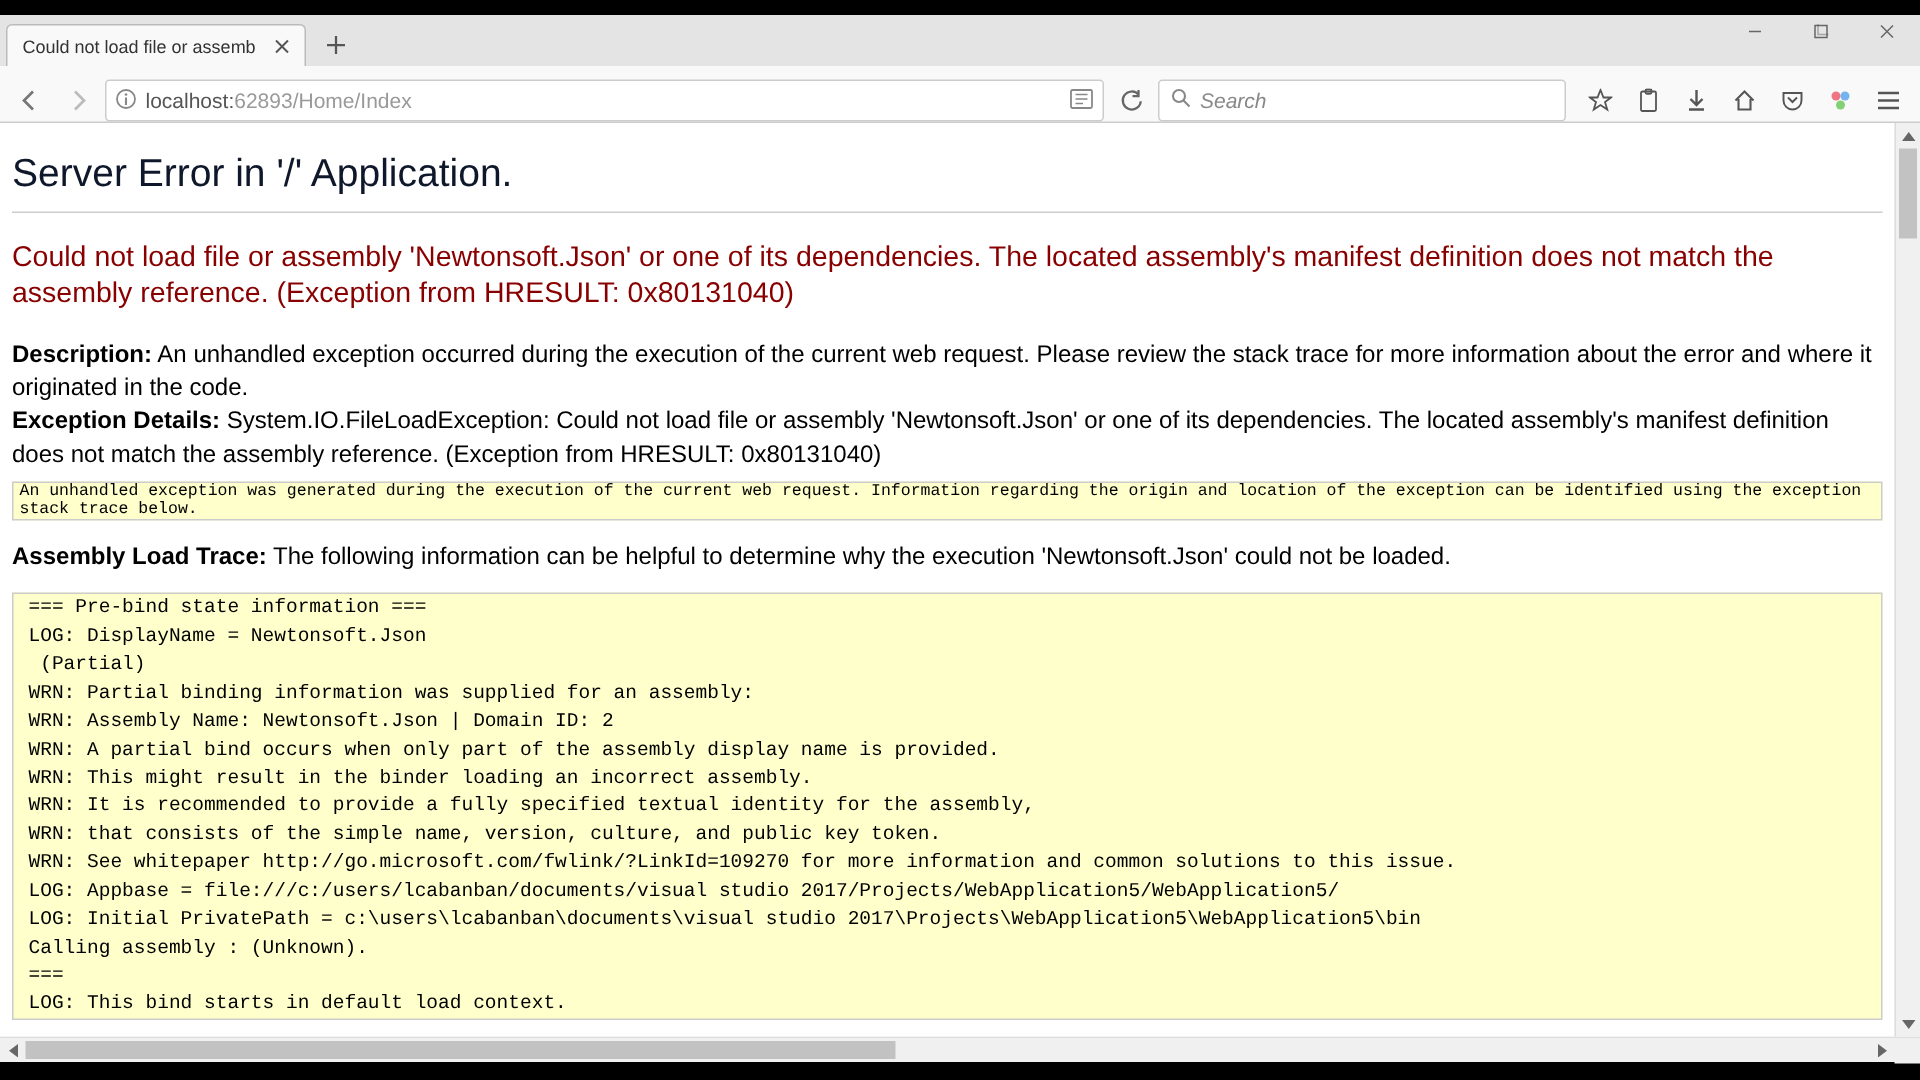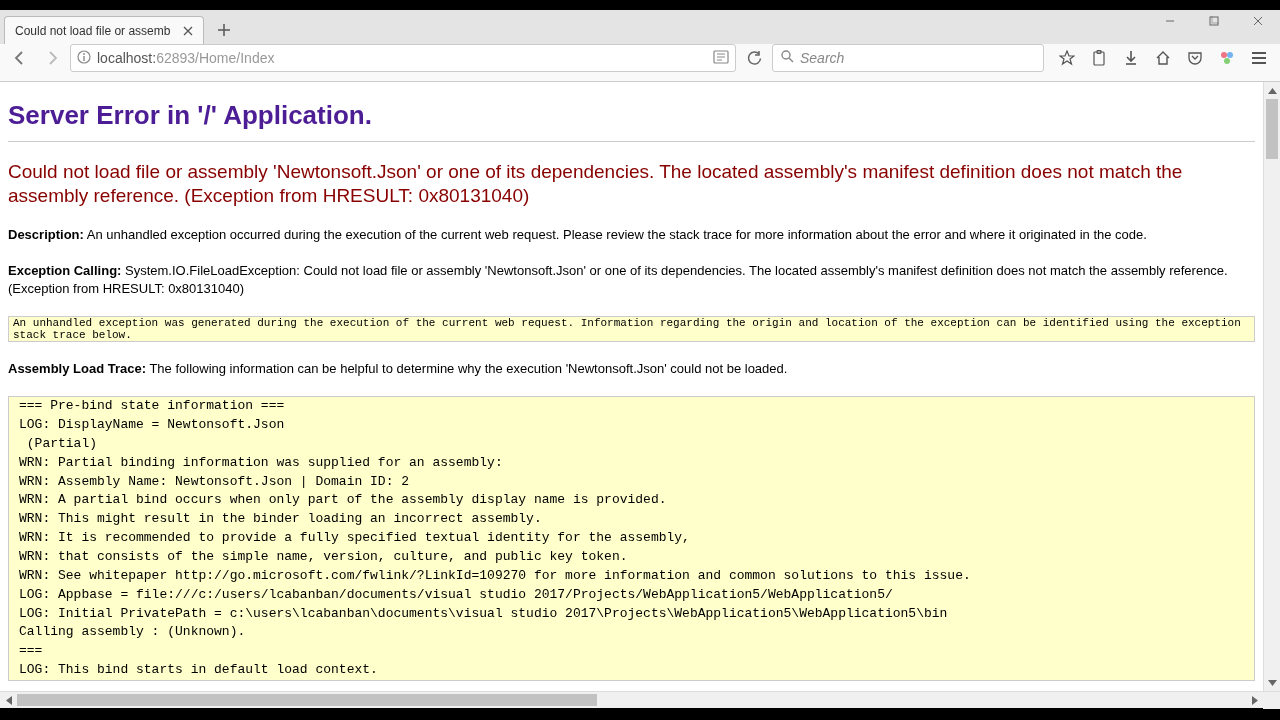--- a/index.html
+++ b/index.html
@@ -17,39 +17,39 @@
   .tab-strip { height: 34px; background: #e4e4e4; display: flex; align-items: flex-end; padding: 0 4px; position: relative; }
   .tab { display: flex; align-items: center; background: #f9f9f9; border: 1px solid #bbb; border-bottom: none; border-radius: 4px 4px 0 0; height: 28px; padding: 0 6px 0 10px; min-width: 200px; max-width: 200px; font-size: 12px; color: #333; gap: 8px; }
   .tab-title { white-space: nowrap; overflow: hidden; text-overflow: clip; flex: 1; }
   .tab-close { width: 18px; height: 18px; display: flex; align-items: center; justify-content: center; border-radius: 3px; color: #555; cursor: pointer; }
   .new-tab { width: 28px; height: 28px; display: flex; align-items: center; justify-content: center; color: #555; font-size: 18px; cursor: pointer; margin-left: 6px; }
   .win-controls { position: absolute; right: 0; top: 0; display: flex; height: 22px; }
   .win-btn { width: 44px; display: flex; align-items: center; justify-content: center; color: #666; font-size: 10px; cursor: pointer; }
   .win-btn svg { display: block; }
 
   
-  .toolbar { height: 38px; background: #f9f9f9; border-bottom: 1px solid #ccc; display: flex; align-items: flex-start; padding: 0 6px; gap: 4px; }
+  .toolbar { height: 38px; background: #f9f9f9; border-bottom: 1px solid #ccc; display: flex; align-items: flex-end; padding: 0 6px; gap: 4px; }
   .nav-btn { width: 28px; height: 28px; display: flex; align-items: center; justify-content: center; color: #777; cursor: pointer; border-radius: 3px; }
   .nav-btn.disabled { color: #bbb; }
   .url-bar { flex: 1; height: 28px; border: 1px solid #ccc; border-radius: 3px; background: #fff; display: flex; align-items: center; padding: 0 6px; gap: 6px; font-size: 14px; color: #333; }
   .url-bar .info-icon { color: #888; }
   .url-text .host { color: #555; }
   .url-text .port-path { color: #999; }
   .url-right { margin-left: auto; display: flex; gap: 6px; color: #888; }
   .reload-btn { width: 28px; height: 28px; display: flex; align-items: center; justify-content: center; color: #666; cursor: pointer; }
   .search-bar { width: 272px; height: 28px; border: 1px solid #ccc; border-radius: 3px; background: #fff; display: flex; align-items: center; padding: 0 8px; gap: 6px; color: #888; font-size: 14px; font-style: italic; }
   .tb-icons { display: flex; gap: 2px; margin-left: 4px; }
   .tb-icon { width: 30px; height: 28px; display: flex; align-items: center; justify-content: center; color: #555; cursor: pointer; }
 
   
   .viewport { flex: 1; background: #fff; position: relative; display: flex; }
   .page { flex: 1; overflow: hidden; padding: 10px 8px 0 8px; font-family: Verdana, Arial, sans-serif; position: relative; }
-  .page h1 { font-family: Verdana, "Trebuchet MS", sans-serif; font-weight: 700; font-size: 26px; color: #4c1d95; margin: 8px 0 14px 0; padding-bottom: 10px; border-bottom: 1px solid #ccc; }
+  .page h1 { font-family: Verdana, "Trebuchet MS", sans-serif; font-weight: 400; font-size: 26px; color: #0f172a; margin: 8px 0 14px 0; padding-bottom: 10px; border-bottom: 1px solid #ccc; }
   .page h2 { font-family: Verdana, "Trebuchet MS", sans-serif; font-weight: 400; font-size: 19px; color: #880000; margin: 18px 0 18px 0; line-height: 1.25; }
-  .field { font-size: 13px; color: #000; margin: 18px 0; line-height: 1.4; }
+  .field { font-size: 16px; color: #000; margin: 0 0; line-height: 1.4; }
   .field b { font-family: Arial, sans-serif; font-weight: bold; }
   .source-box { background: #ffffcc; border: 1px solid #ccc; padding: 0 4px; font-family: Consolas, "Courier New", monospace; font-size: 11px; color: #000; margin: 6px 0 14px 0; }
   .trace-box { background: #ffffcc; border: 1px solid #ccc; padding: 0 10px; font-family: Consolas, "Courier New", monospace; font-size: 13px; color: #000; white-space: pre; line-height: 1.45; margin-top: 12px; overflow: hidden; height: 285px; }
 
   
   .vscroll { width: 17px; background: #f0f0f0; border-left: 1px solid #ddd; position: relative; }
   .vscroll .arrow { height: 17px; display: flex; align-items: center; justify-content: center; color: #666; font-size: 10px; cursor: pointer; }
   .vscroll .thumb { position: absolute; top: 17px; left: 2px; right: 2px; height: 60px; background: #c2c2c2; border-radius: 0; }
 
   
@@ -196,21 +196,21 @@
     <div class="page">
       <h1>Server Error in '/' Application.</h1>
       <h2>Could not load file or assembly 'Newtonsoft.Json' or one of its dependencies. The located assembly's manifest definition does not match the assembly reference. (Exception from HRESULT: 0x80131040)</h2>
 
       <div class="field">
         <b>Description:</b>
         <span>An unhandled exception occurred during the execution of the current web request. Please review the stack trace for more information about the error and where it originated in the code.</span>
       </div>
 
       <div class="field">
-        <b>Exception Calling:</b>
+        <b>Exception Details:</b>
         <span>System.IO.FileLoadException: Could not load file or assembly 'Newtonsoft.Json' or one of its dependencies. The located assembly's manifest definition does not match the assembly reference. (Exception from HRESULT: 0x80131040)</span>
       </div>
 
       <div class="source-box">An unhandled exception was generated during the execution of the current web request. Information regarding the origin and location of the exception can be identified using the exception stack trace below.</div>
 
       <div class="field">
         <b>Assembly Load Trace:</b>
         <span>The following information can be helpful to determine why the execution 'Newtonsoft.Json' could not be loaded.</span>
       </div>
       <div class="trace-box">=== Pre-bind state information ===

